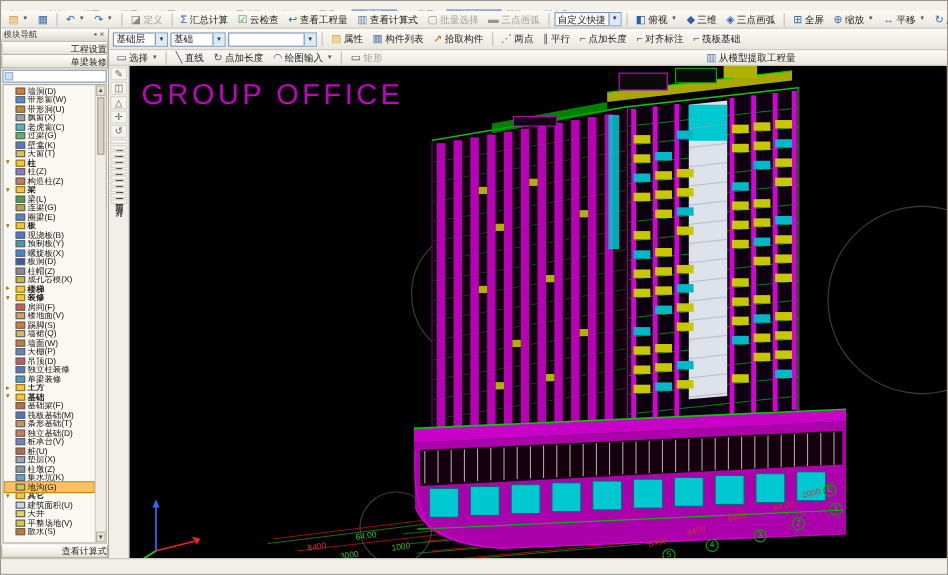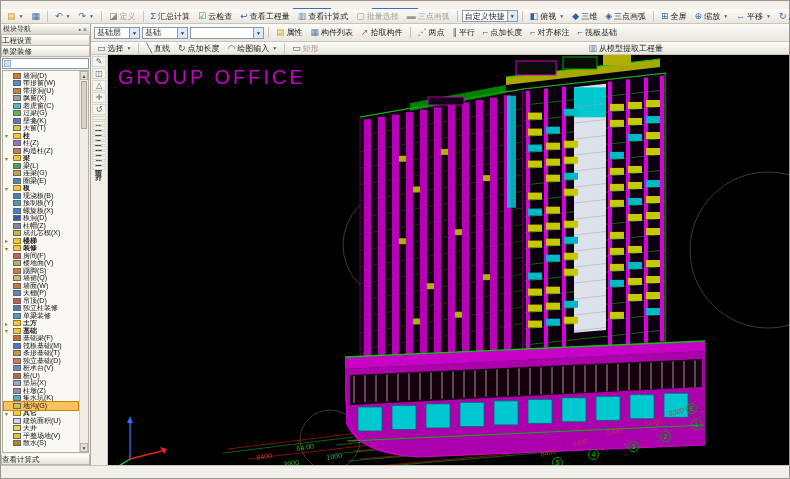--- a/index.html
+++ b/index.html
@@ -34,21 +34,21 @@
   
   .main { flex:1; display:flex; min-height:0; }
 
   
   .sidebar { width:90px; flex:none; background:#f1efe8; border-right:1px solid #aca899;
              display:flex; flex-direction:column; }
   .sb-title { height:11px; display:flex; align-items:center; font-size:7px; color:#333;
               padding:0 2px; background:linear-gradient(#fdfdfb,#dcd8cc); border-bottom:1px solid #c2beb2; }
   .sb-title .t { flex:1; }
   .sb-title .ic { font-size:7px; color:#555; padding:0 1px; }
-  .sb-tab { height:11px; line-height:10px; text-align:left; font-size:7.5px; color:#222;
+  .sb-tab { height:11px; line-height:10px; text-align:right; font-size:7.5px; color:#222;
             background:linear-gradient(#fdfcf9,#e6e2d6); border:1px solid #b8b4a8; border-top-color:#fff; }
   .sb-search { height:11px; margin:1px 1px 0 1px; background:#fff; border:1px solid #7f9db9;
                display:flex; align-items:center; }
   .sb-search .dot { width:7px; height:7px; background:#cfe0f2; border:1px solid #9db4cc; margin-left:1px; }
   .tree { flex:1; position:relative; overflow:hidden; margin:1px; background:#f9f8f3;
           border:1px solid #b4b0a4; padding:1px 10px 0 1px; }
   .trow { height:7.5px; display:flex; align-items:center; gap:2px; font-size:7px; color:#111;
           white-space:nowrap; overflow:hidden; padding-left:9px; }
   .trow.group { padding-left:1px; font-weight:bold; color:#222; }
   .trow.sel { background:#fbc15e; outline:1px solid #c98800; }
@@ -69,21 +69,21 @@
             background:#f6f4ee; border:1px solid #d8d5ca; }
   .vbtn-t { width:14px; writing-mode:vertical-rl; text-orientation:upright; font-size:7px;
             line-height:13px; padding:1px 0; text-align:center; color:#333;
             background:#f6f4ee; border:1px solid #d8d5ca; }
 
   
   .canvas { flex:1; position:relative; background:#000; overflow:hidden; }
   .canvas svg { position:absolute; inset:0; }
   .wm { position:absolute; left:10px; top:10px; pointer-events:none; }
   .wm .t1 { font-size:32px; font-weight:bold; letter-spacing:2px; }
-  .wm .t2 { font-size:20px; letter-spacing:3px; margin-top:1px; }
+  .wm .t2 { font-size:24px; letter-spacing:3px; margin-top:1px; }
   .dim { position:absolute; font-size:7px; line-height:7px; transform-origin:left top; pointer-events:none; }
   .bub { position:absolute; width:11px; height:11px; border:1px solid #00a000; border-radius:50%;
          color:#00cc00; font-size:7px; line-height:10px; text-align:center; }
 
   
   .statusbar { height:13px; background:#f1efe9; border-top:1px solid #c9c5bb; }
 </style>
 </head>
 <body>
 

